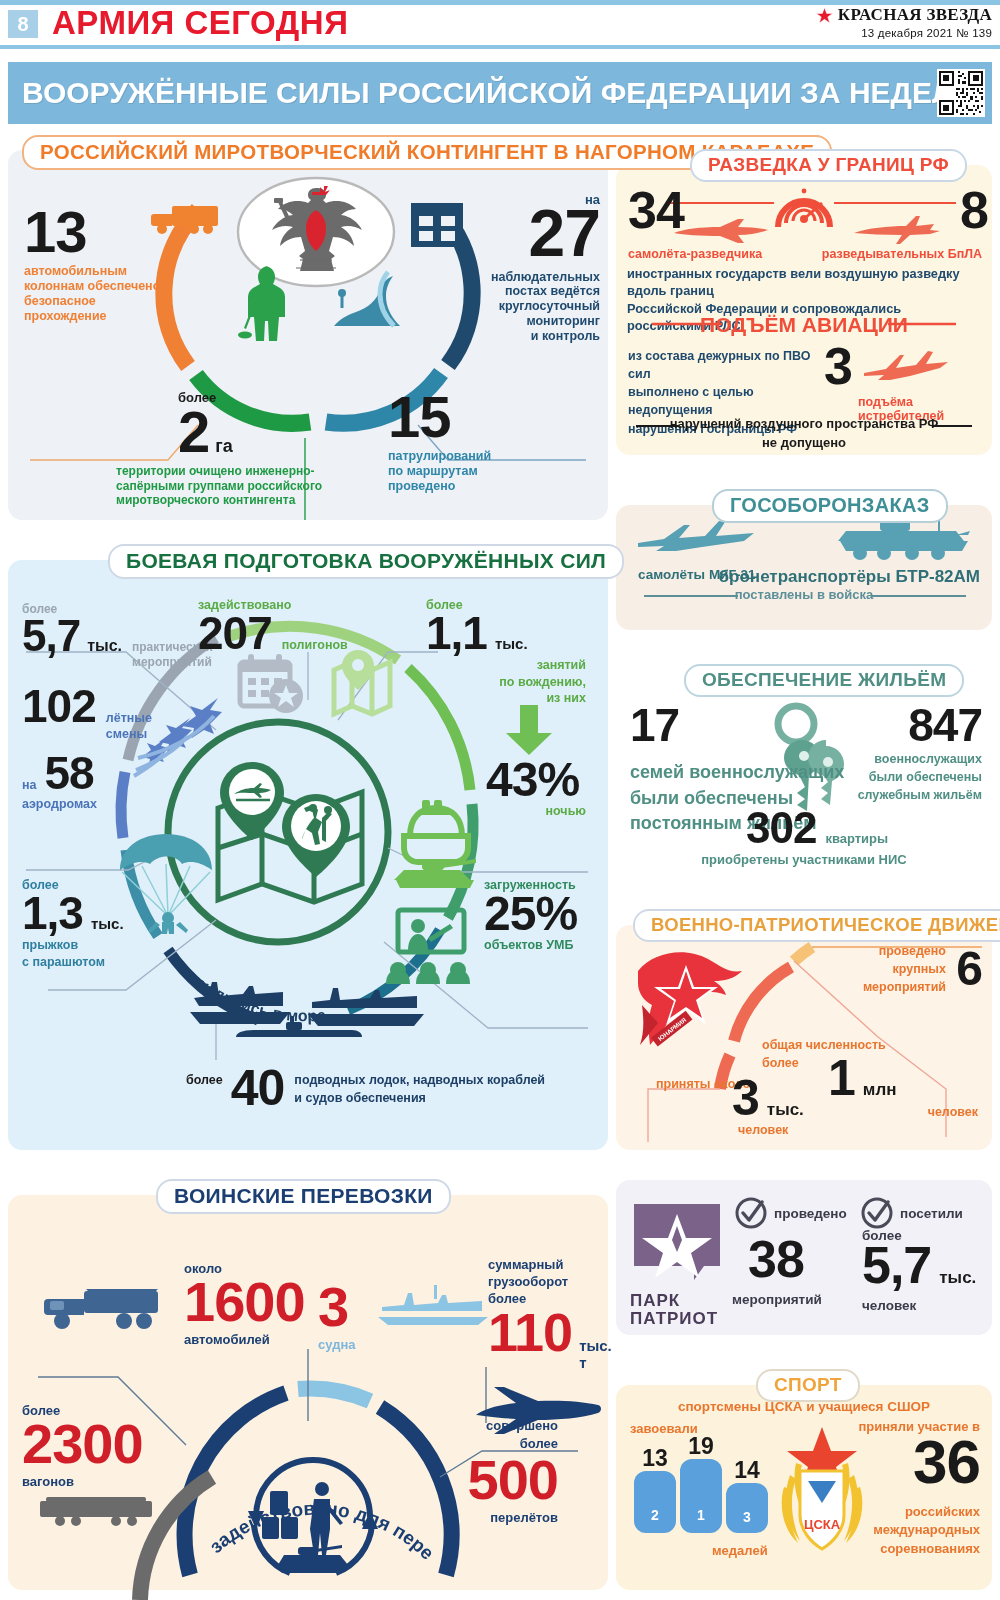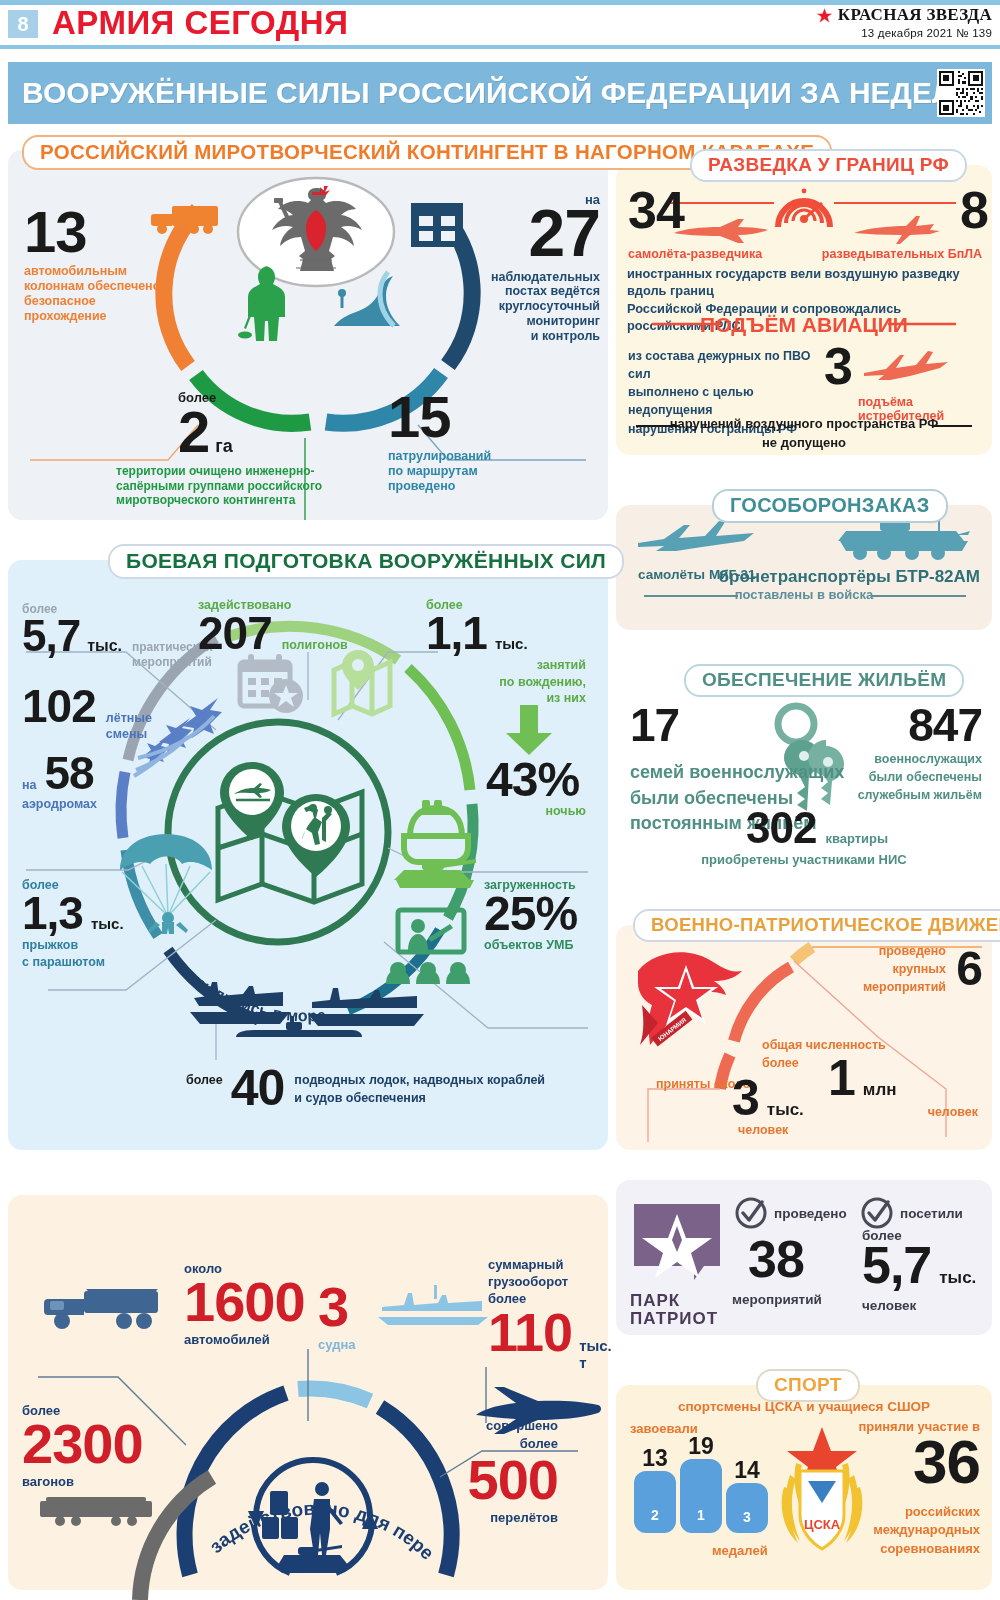--- a/index.html
+++ b/index.html
@@ -661,20 +661,21 @@
 
     <div class="pos" style="left:178px; top:505px; display:flex; align-items:flex-end;">
       <span style="font-size:12.5px; font-weight:bold; color:#1a1a1a; margin-bottom:24px;">более</span>
       <span class="big" style="font-size:50px; margin-left:8px;">40</span>
       <span style="font-size:12.5px; font-weight:bold; color:#1d3f66; margin-left:10px; margin-bottom:4px; white-space:pre-line; line-height:1.4;">подводных лодок, надводных кораблей
 и судов обеспечения</span>
     </div>
   </div>
 
   <div class="panel" id="p7">
+    <div class="chip">ВОИНСКИЕ ПЕРЕВОЗКИ</div>
 
     <svg class="pos" style="left:150px; top:180px; width:320px; height:210px;" viewBox="0 0 320 210">
       <path d="M32 200 A 150 150 0 0 1 128 18" fill="none" stroke="#1b3f72" stroke-width="16"></path>
       <path d="M140 14 A 150 150 0 0 1 212 26" fill="none" stroke="#8cc4e3" stroke-width="16"></path>
       <path d="M222 32 A 150 150 0 0 1 288 200" fill="none" stroke="#1b3f72" stroke-width="16"></path>
       <path id="transArc" d="M48 190 A 150 150 0 0 1 272 190" fill="none"></path>
       <text font-size="19" font-weight="bold" fill="#1b3f72" font-family="'Liberation Sans',sans-serif">
         <textPath href="#transArc" startOffset="6%">задействовано для перевозок</textPath>
       </text>
     </svg>

